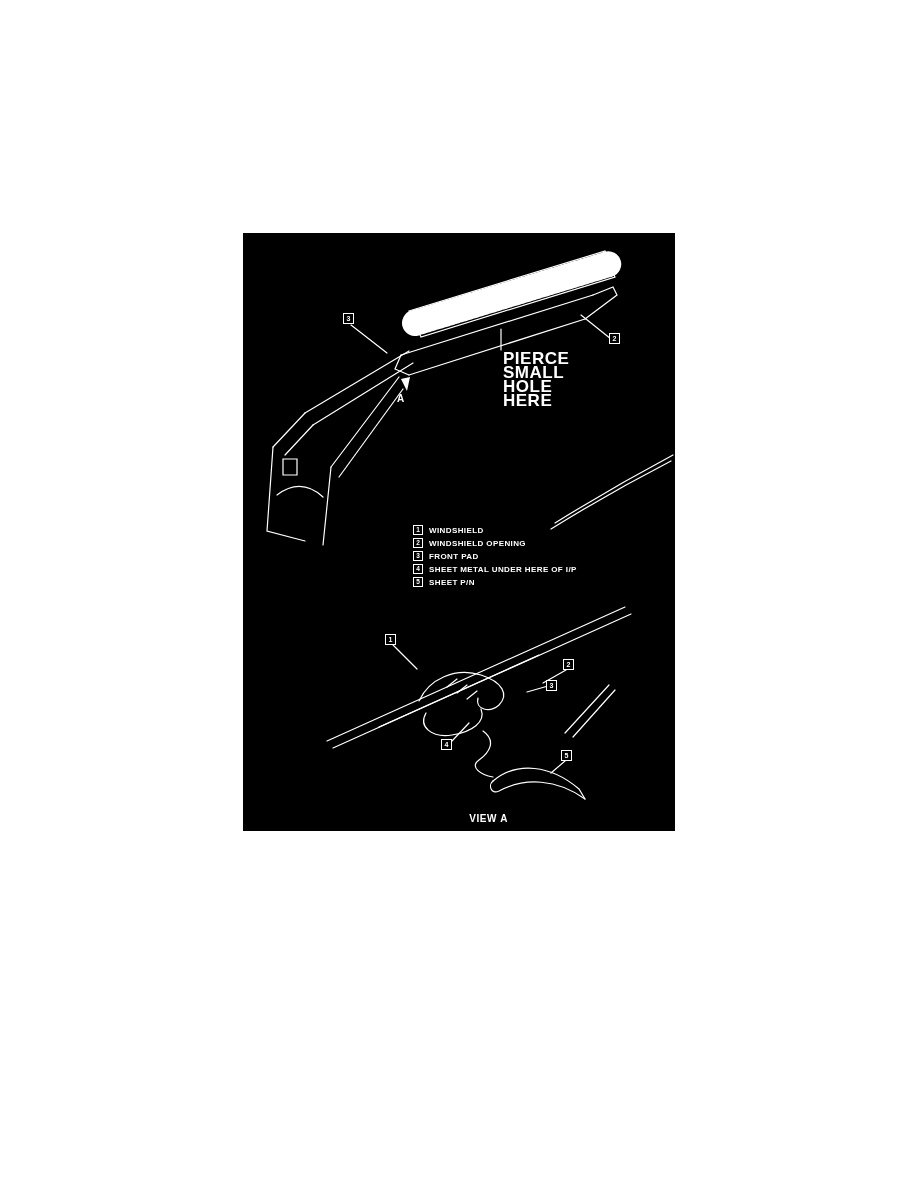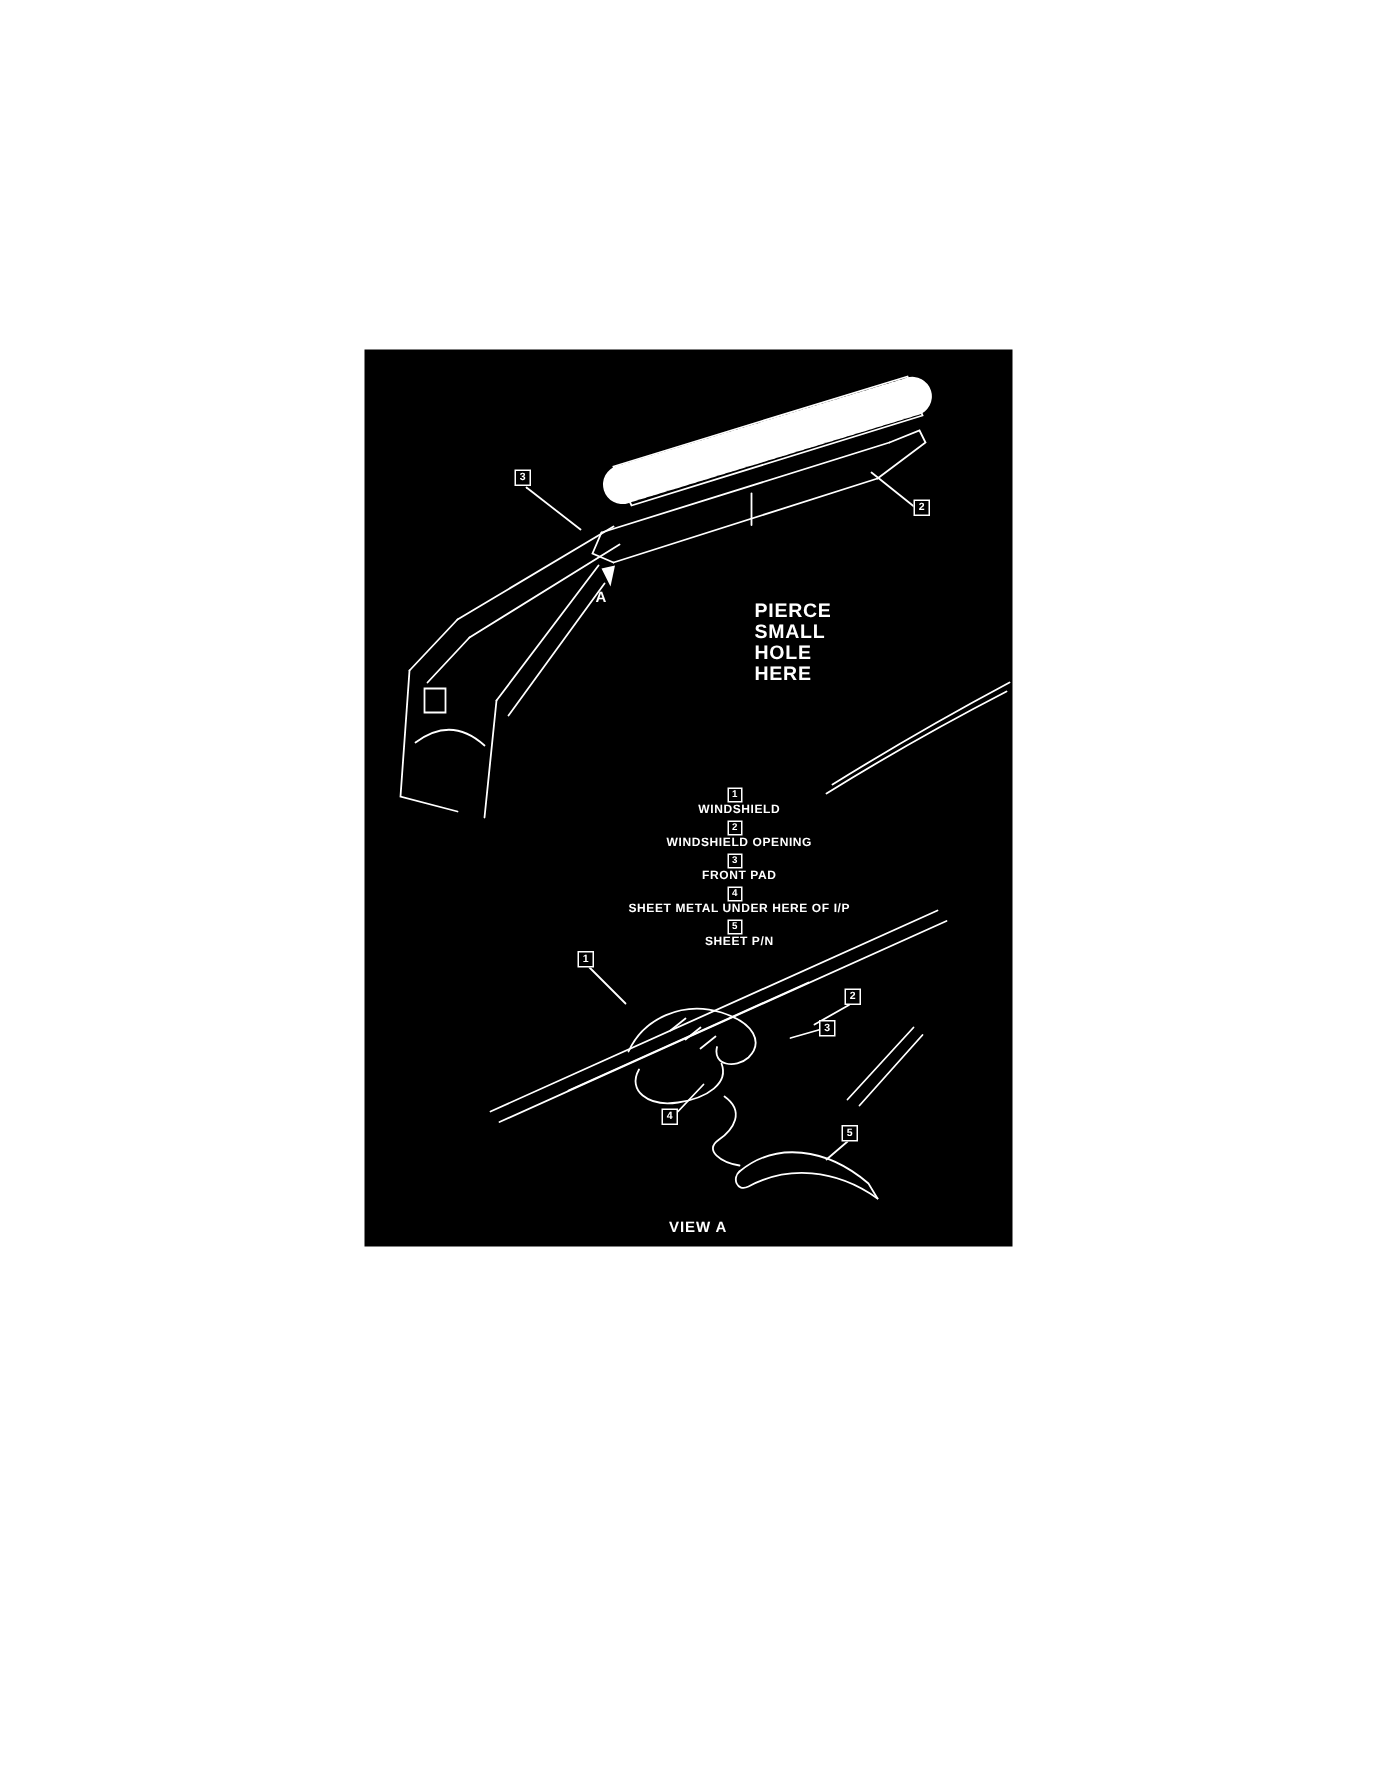--- a/index.html
+++ b/index.html
@@ -25,46 +25,45 @@
   .callout {
     position: absolute; width: 11px; height: 11px;
     border: 1px solid var(--ink, #fff);
     background: var(--figure-bg, #000);
     color: var(--ink, #fff);
     font-size: 7px; font-weight: bold; line-height: 9px;
     text-align: center;
   }
   .pierce-note {
     position: absolute; left: 260px; top: 119px;
-    color: var(--ink, #fff); font-size: 13px; font-weight: bold;
+    color: var(--ink, #fff); font-size: 17px; font-weight: bold;
     line-height: 14px; letter-spacing: 0.5px;
     white-space: pre-line;
-    margin-top: 48px;
   }
   .arrow-label {
     position: absolute; left: 154px; top: 160px;
     color: var(--ink, #fff); font-size: 10px; font-weight: bold;
   }
   .legend { position: absolute; left: 170px; top: 292px; }
-  .legend-row { display: flex; align-items: center; margin-bottom: 3px; flex-direction: column; }
+  .legend-row { display: flex; align-items: center; margin-bottom: 3px; }
   .legend-box {
     display: inline-block; width: 10px; height: 10px;
     border: 1px solid var(--ink, #fff); color: var(--ink, #fff);
     font-size: 6.5px; font-weight: bold; line-height: 8px; text-align: center;
     flex: 0 0 auto;
   }
   .legend-label {
     margin-left: 6px; color: var(--ink, #fff);
     font-size: 8px; font-weight: bold; letter-spacing: 0.4px;
     white-space: nowrap;
   }
   .view-label {
     position: absolute; left: 203px; top: 580px; width: 62px;
     color: var(--ink, #fff); font-size: 10px; font-weight: bold;
-    text-align: left; letter-spacing: 0.6px;
+    text-align: right; letter-spacing: 0.6px;
     border-bottom: 2px solid var(--ink, #fff); padding-bottom: 13px;
   }
 </style>
 </head>
 <body>
 
 <div class="page">
   <div class="figure">
 
     <svg class="art" viewBox="0 0 432 598">

